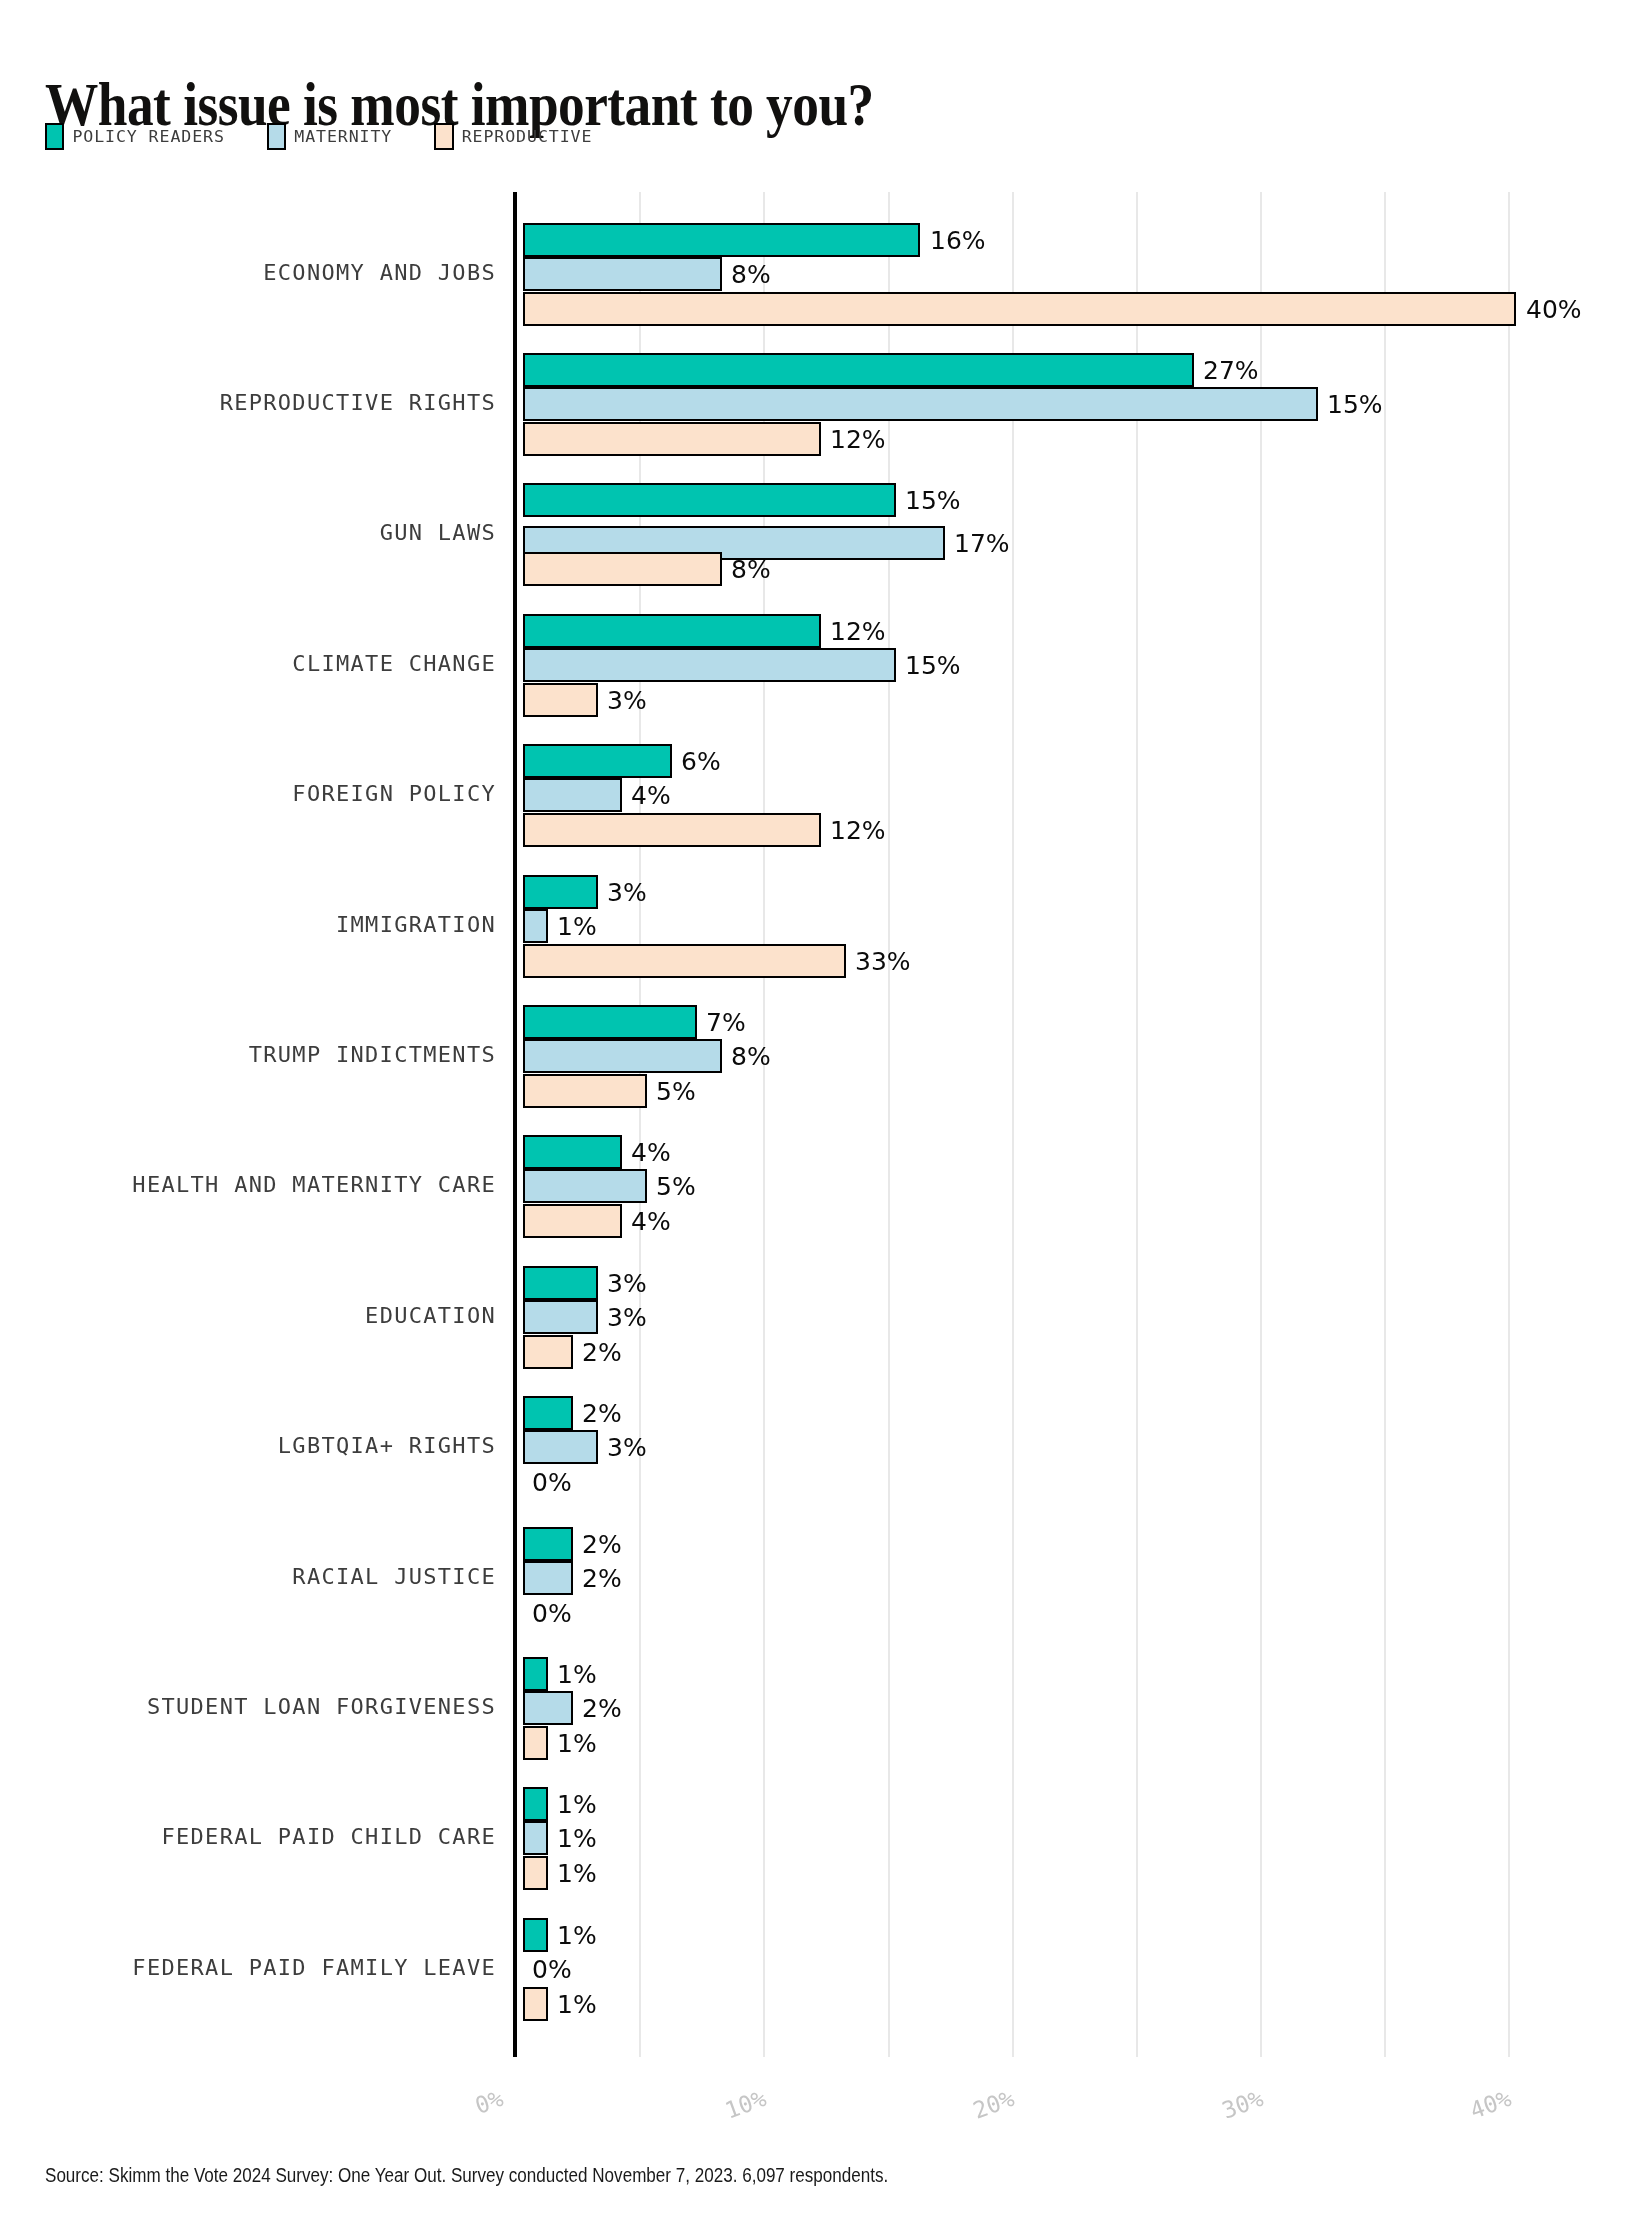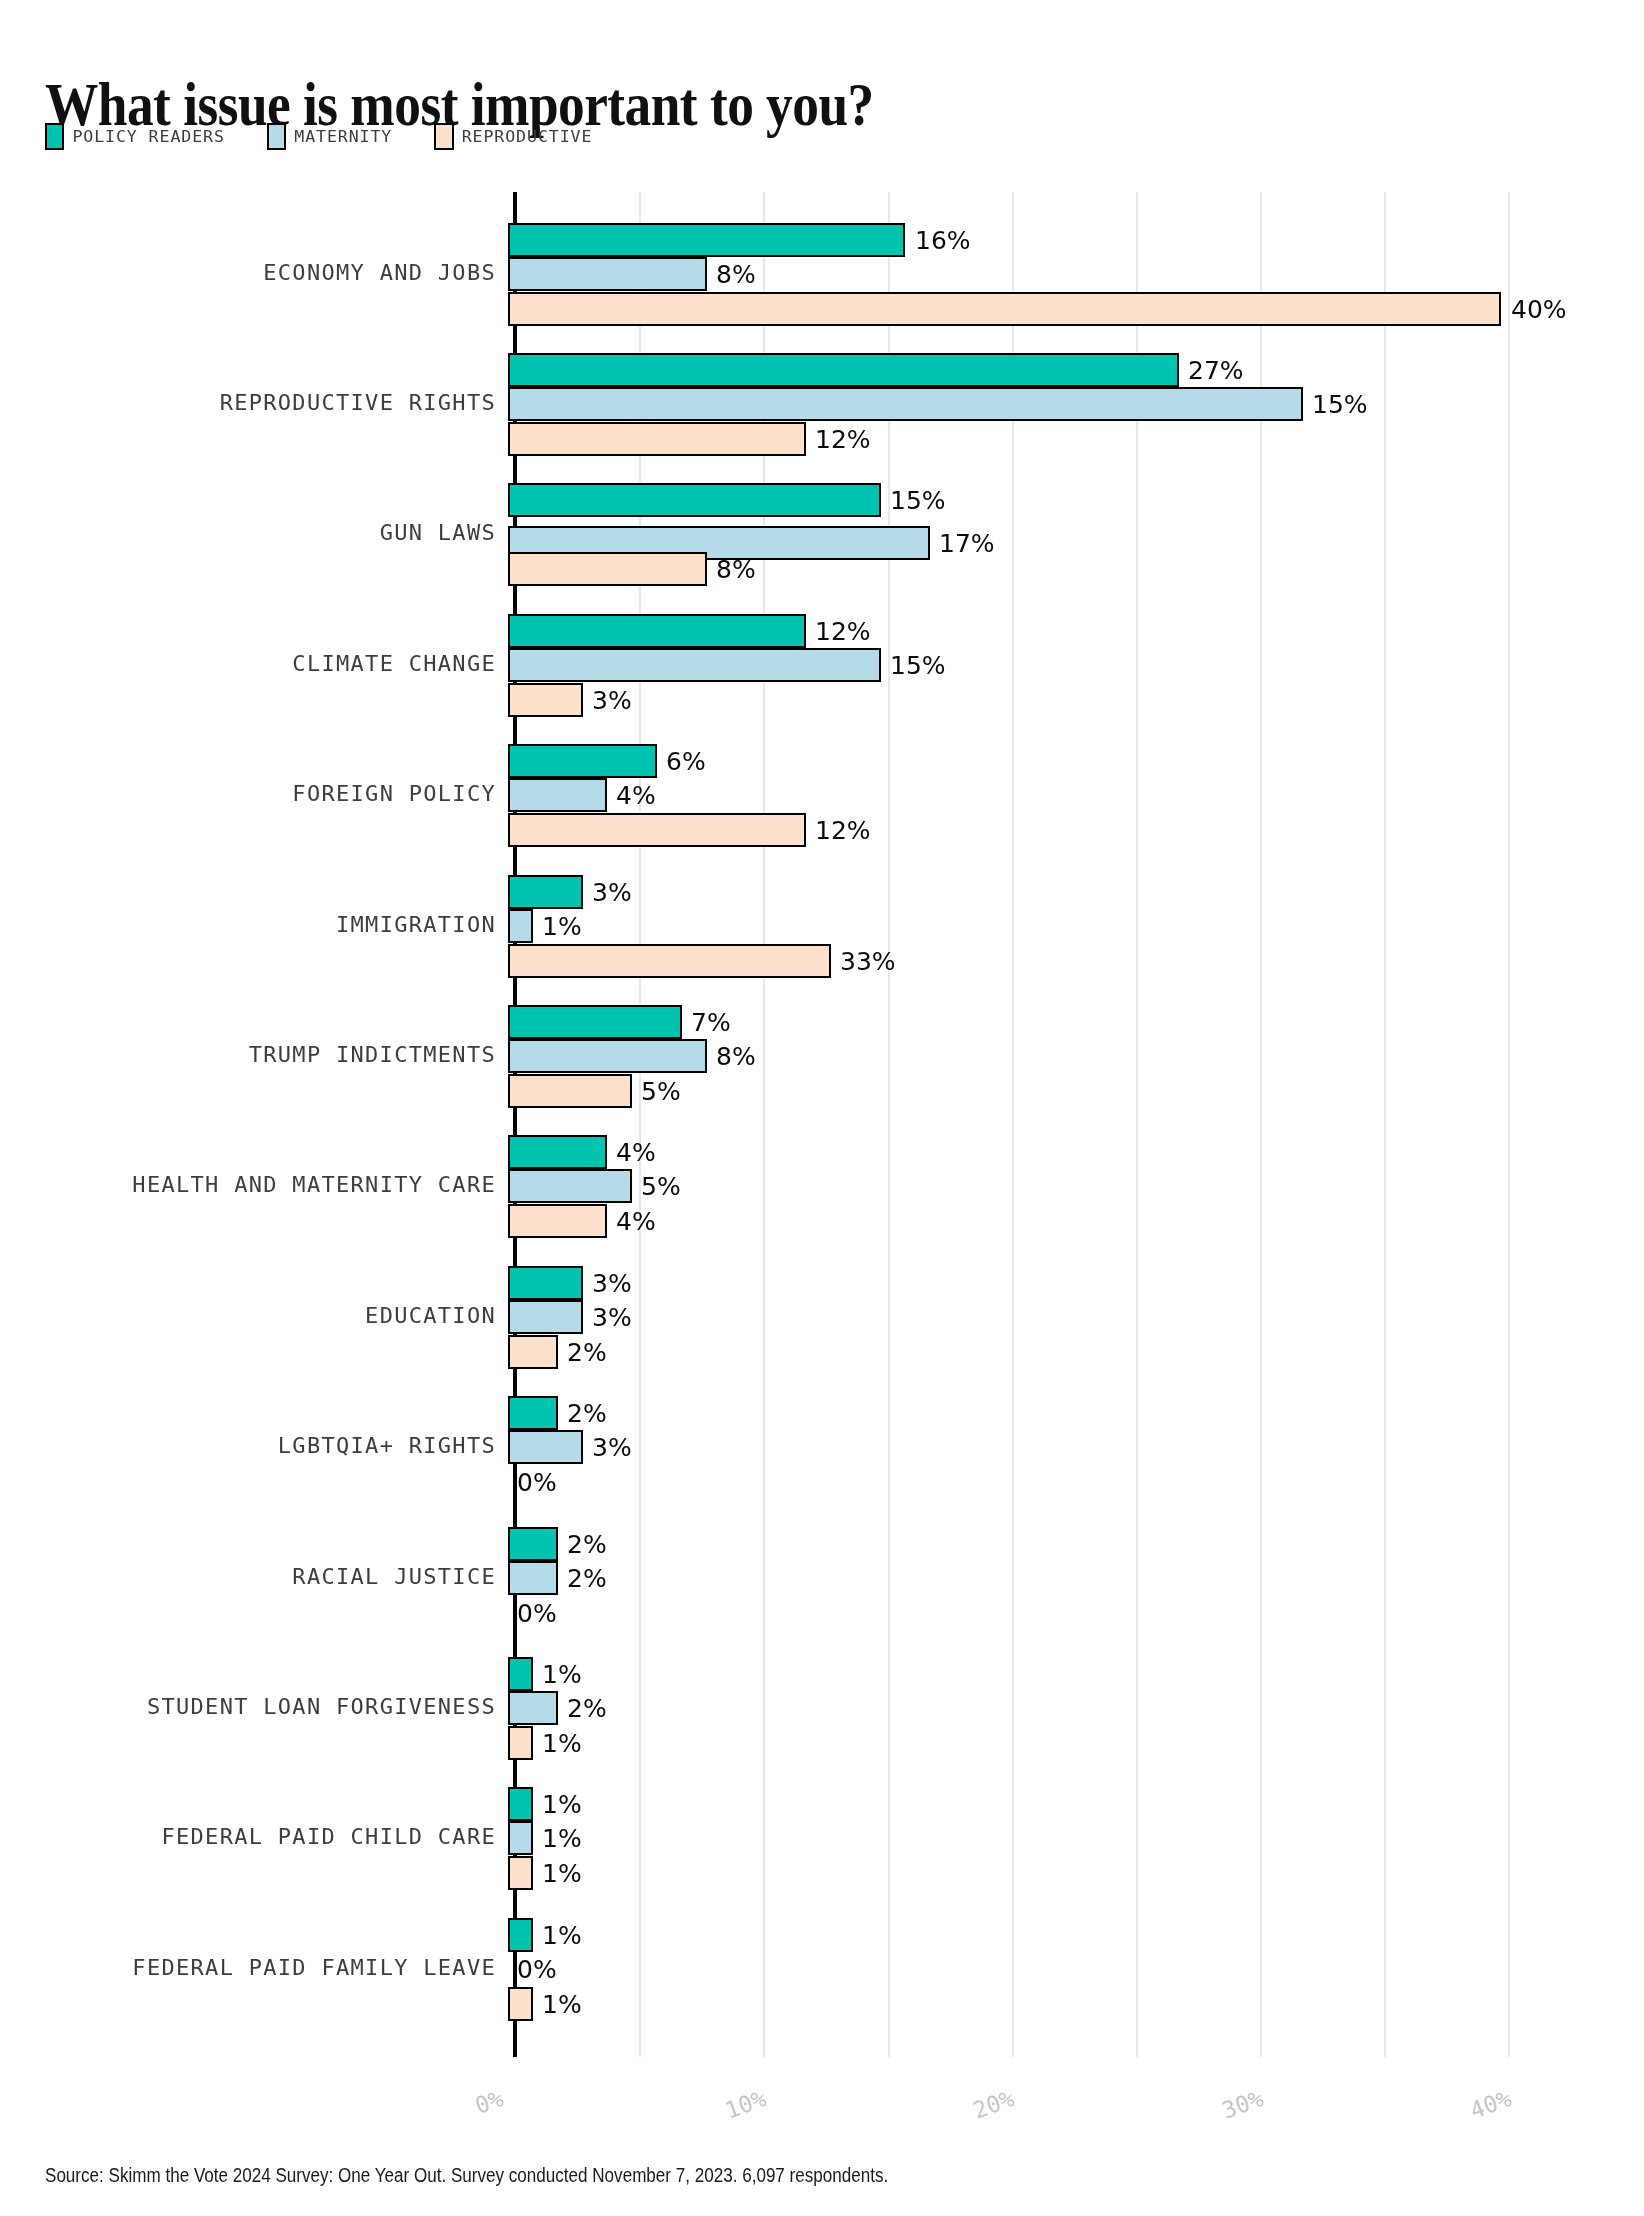--- a/index.html
+++ b/index.html
@@ -109,21 +109,21 @@
     width: 971px;
     text-align: right;
     font-family: "DejaVu Sans Mono", monospace;
     font-size: 22px;
     letter-spacing: 1.3px;
     color: #3d3d3d;
     white-space: nowrap;
   }
   .bar-row {
     position: absolute;
-    left: 508px;
+    left: 523px;
     height: 34px;
   }
   .bar {
     position: absolute;
     left: 0;
     top: 0;
     height: 34px;
     border: 2.9px solid #000;
     box-sizing: border-box;
   }

